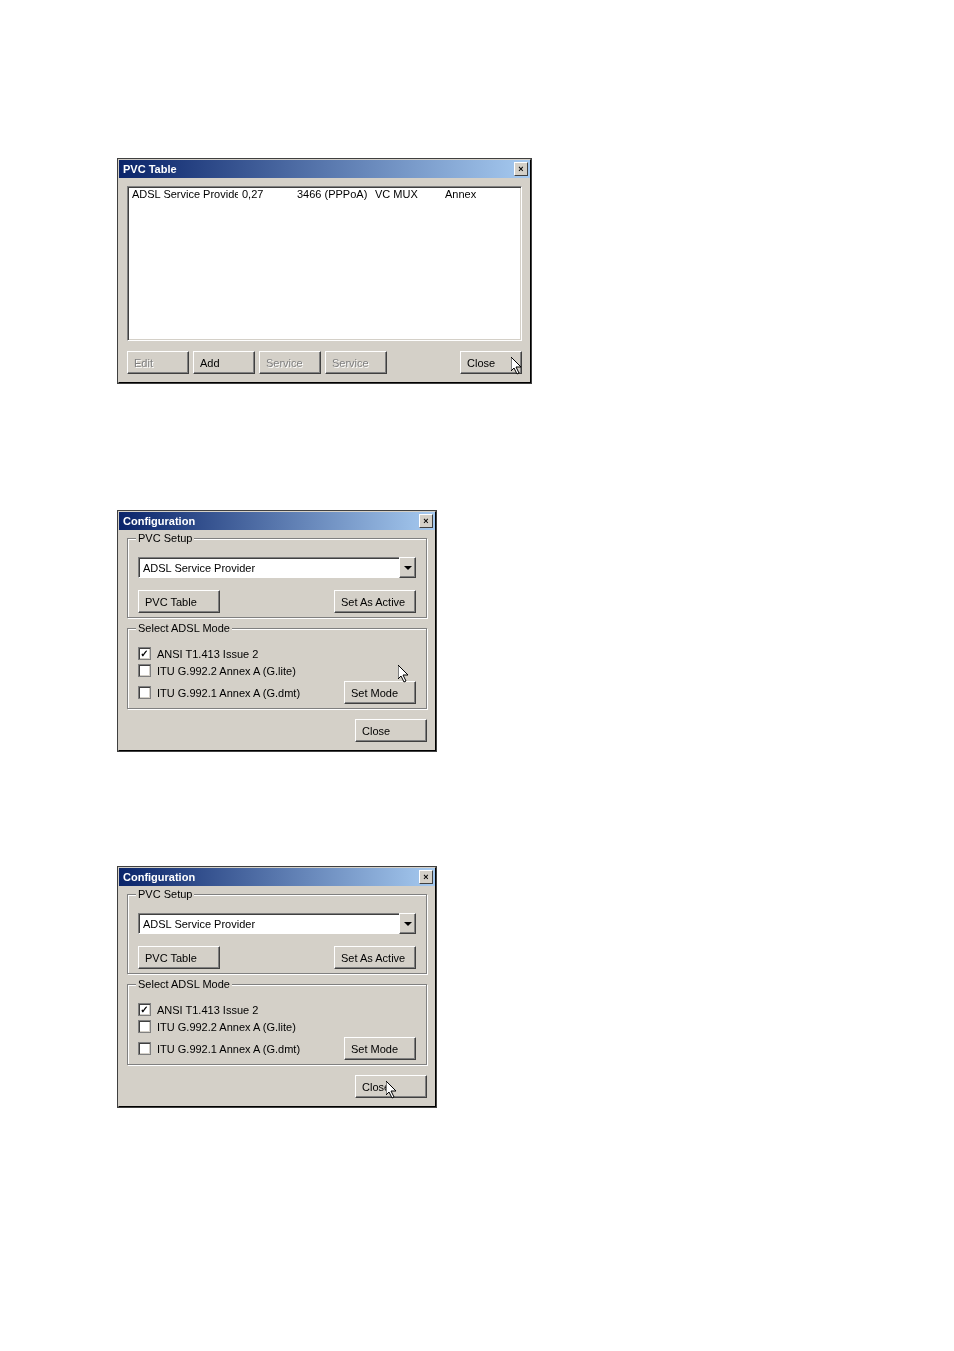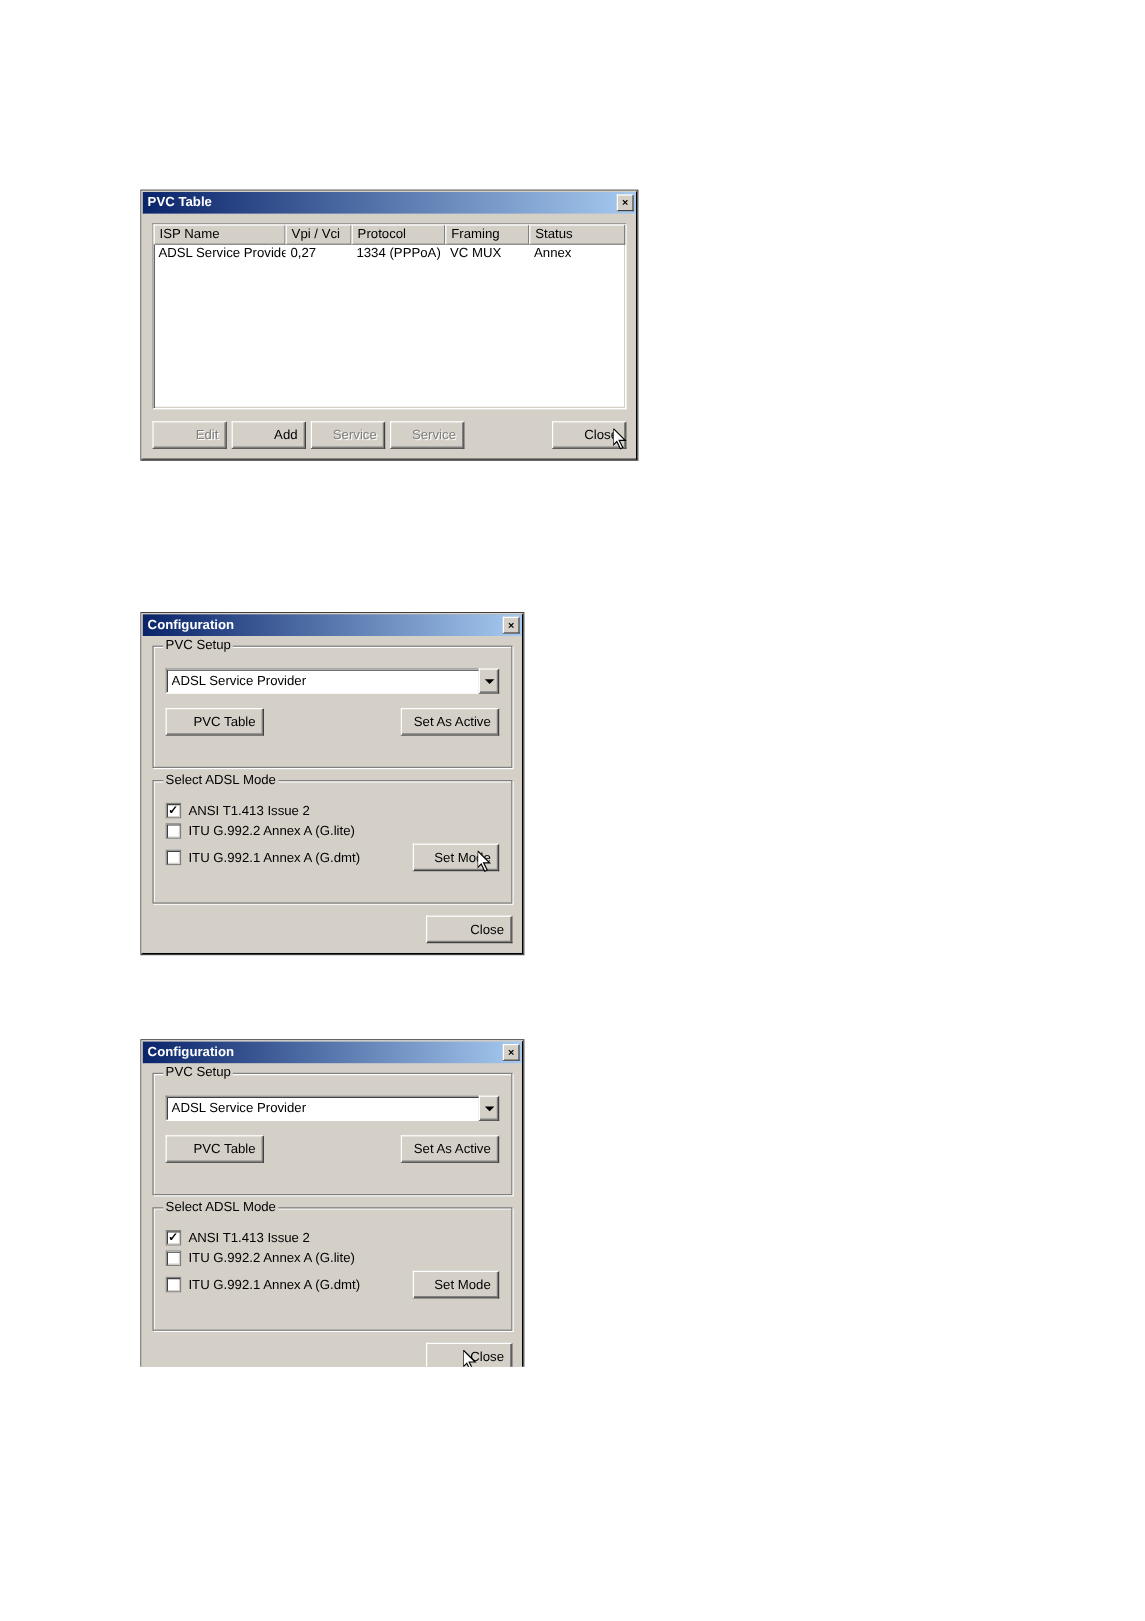--- a/index.html
+++ b/index.html
@@ -102,38 +102,38 @@
     border: 1px solid #fff;
     border-right-color: #404040;
     border-bottom-color: #404040;
     box-shadow: inset -1px -1px 0 #808080, inset 1px 1px 0 #d4d0c8;
     height: 23px;
     min-width: 62px;
     font-size: 11px;
     font-family: inherit;
     cursor: pointer;
     padding: 0 6px;
-    text-align: right;
+    text-align: left;
   }
   .btn[disabled] {
     color: #808080;
     text-shadow: 1px 1px 0 #fff;
     cursor: default;
   }
   .btn-row {
     display: flex;
     gap: 4px;
     margin-top: 10px;
     align-items: center;
   }
   .groupbox {
     border: 1px solid #808080;
     box-shadow: 1px 1px 0 #fff inset, 1px 1px 0 #fff;
     position: relative;
-    padding: 14px 10px 26px 10px;
+    padding: 14px 10px 4px 10px;
     margin-bottom: 10px;
   }
   .groupbox-title {
     position: absolute;
     top: -7px;
     left: 8px;
     background: #d4d0c8;
     padding: 0 2px;
     font-size: 11px;
   }
@@ -210,31 +210,24 @@
   <div class="dialog-outer" style="position:absolute; left:117px; top:158px; width:415px;">
     <div class="dialog" style="position:relative; width:100%;">
       <div class="titlebar">
         <span>PVC Table</span>
         <div class="close-btn">
             <span class="close-x">×</span>
           </div>
       </div>
       <div class="dialog-body">
         <div class="listview" style="height:155px;">
-          <div class="lv-header">
-            <div class="lv-col" style="width:110px;">ISP Name</div>
-            <div class="lv-col" style="width:55px;">Vpi / Vci</div>
-            <div class="lv-col" style="width:78px;">Protocol</div>
-            <div class="lv-col" style="width:70px;">Framing</div>
-            <div class="lv-col" style="flex:1;">Status</div>
-          </div>
           <div class="lv-row">
             <div class="lv-cell" style="width:110px;">ADSL Service Provider</div>
             <div class="lv-cell" style="width:55px;">0,27</div>
-            <div class="lv-cell" style="width:78px;">1334 (PPPoA)</div>
+            <div class="lv-cell" style="width:78px;">3466 (PPPoA)</div>
             <div class="lv-cell" style="width:70px;">VC MUX</div>
             <div class="lv-cell" style="flex:1;">Annex</div>
           </div>
         </div>
         <div class="btn-row">
           <button class="btn" disabled="">Edit</button>
           <button class="btn">Add</button>
           <button class="btn" disabled="">Service</button>
           <button class="btn" disabled="">Service</button>
           <div style="flex:1;"></div>

